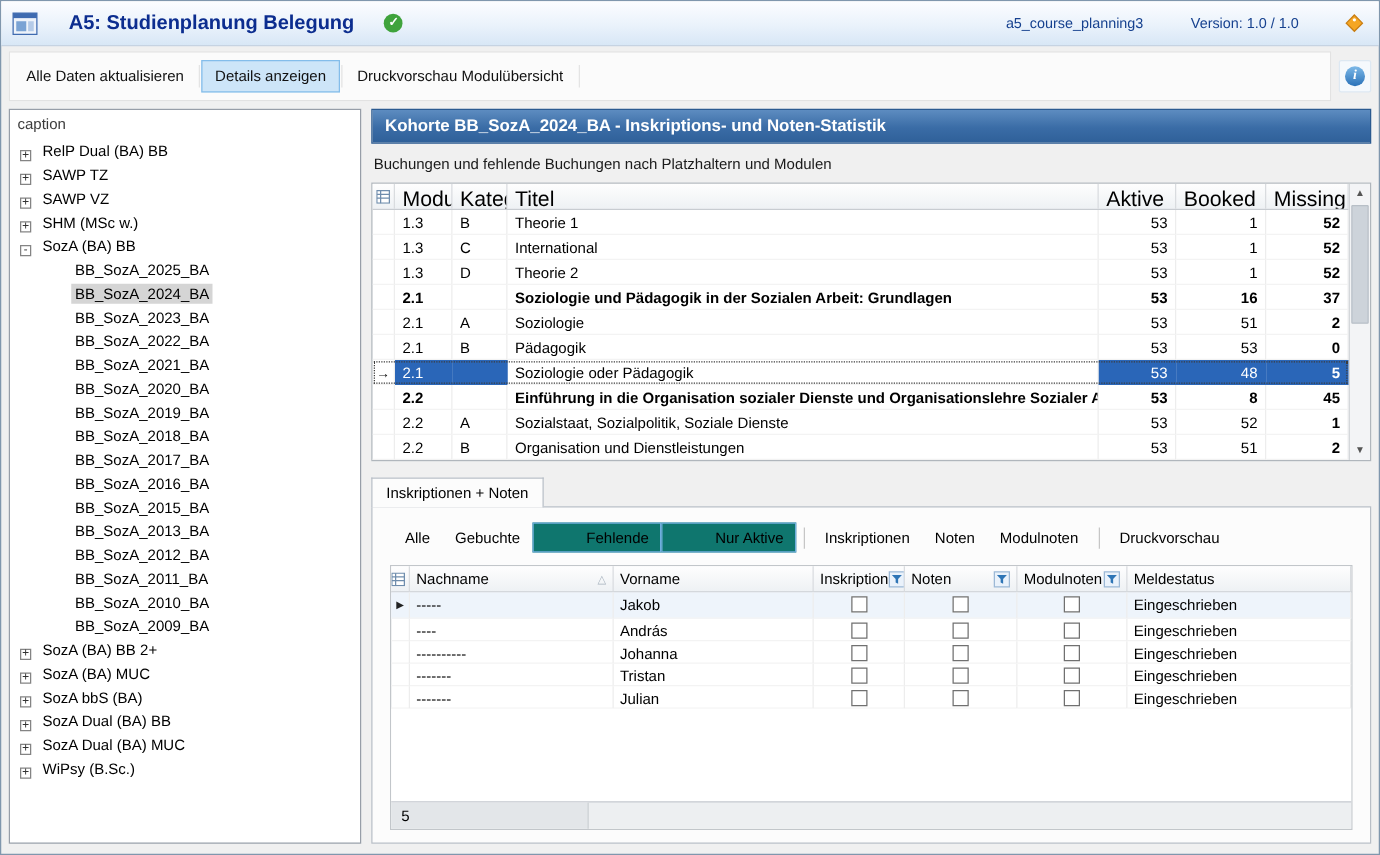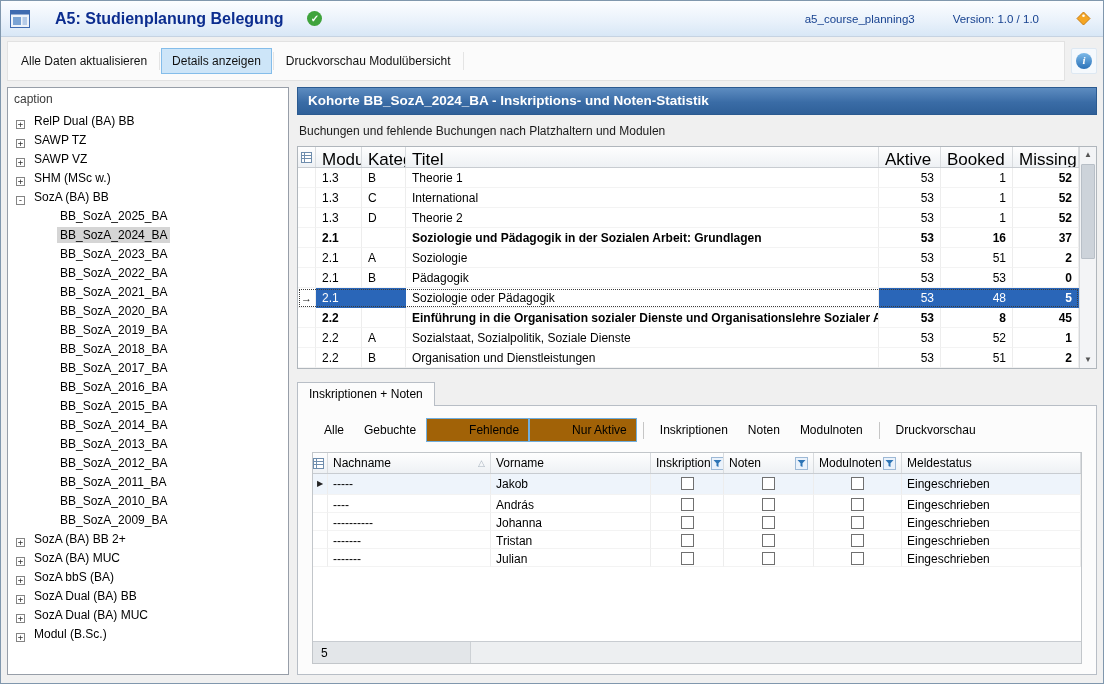--- a/index.html
+++ b/index.html
@@ -96,21 +96,21 @@
   
   .tab-area { flex:1; display:flex; flex-direction:column; margin-top:13px; min-height:0; }
   .tab { align-self:flex-start; background:#fcfcfc; border:1px solid #b8bec6; border-bottom:none;
     padding:4px 11px 5px; font-size:12px; position:relative; z-index:2; margin-bottom:-1px; }
   .tab-content { flex:1; border:1px solid #b8bec6; background:#fcfcfc;
     padding:12px 14px 10px; display:flex; flex-direction:column; min-height:0; }
 
   
   .filter-bar { display:flex; align-items:center; font-size:12px; margin:0 0 10px 2px; }
   .fb-btn { padding:4px 9px; border:1px solid transparent; color:#000; cursor:default; white-space:nowrap; }
-  .fb-btn.checked { background:#a16207; border-color:#70aede;padding-left:42px; }
+  .fb-btn.checked { background:#0f766e; border-color:#70aede;padding-left:42px; }
   .fb-sep { width:1px; height:17px; background:#c6c6c6; margin:0 6px; }
 
   
   .student-grid { flex:1; display:flex; flex-direction:column; border:1px solid #c2c6ca;
     background:#fff; min-height:0; }
   .sg-header { display:flex; flex:0 0 21px; background:linear-gradient(#fefefe,#eef1f4);
     border-bottom:1px solid #c8ccd1; font-size:12px; }
   .sg-header .sg-cell { display:flex; align-items:center; border-right:1px solid #d9dcdf;
     padding:0 5px; overflow:hidden; white-space:nowrap; }
   .sg-row { display:flex; flex:0 0 20px; font-size:12px; }
@@ -226,23 +226,20 @@
           <div class="tree-item lv1">
             <span class="tree-label">BB_SozA_2017_BA</span>
           </div>
           <div class="tree-item lv1">
             <span class="tree-label">BB_SozA_2016_BA</span>
           </div>
           <div class="tree-item lv1">
             <span class="tree-label">BB_SozA_2015_BA</span>
           </div>
           <div class="tree-item lv1">
-            <span class="tree-label">BB_SozA_2014_BA</span>
-          </div>
-          <div class="tree-item lv1">
             <span class="tree-label">BB_SozA_2013_BA</span>
           </div>
           <div class="tree-item lv1">
             <span class="tree-label">BB_SozA_2012_BA</span>
           </div>
           <div class="tree-item lv1">
             <span class="tree-label">BB_SozA_2011_BA</span>
           </div>
           <div class="tree-item lv1">
             <span class="tree-label">BB_SozA_2010_BA</span>
@@ -265,21 +262,21 @@
           <div class="tree-item lv0">
             <div class="glyph plus"></div>
             <span class="tree-label">SozA Dual (BA) BB</span>
           </div>
           <div class="tree-item lv0">
             <div class="glyph plus"></div>
             <span class="tree-label">SozA Dual (BA) MUC</span>
           </div>
           <div class="tree-item lv0">
             <div class="glyph plus"></div>
-            <span class="tree-label">Modul (B.Sc.)</span>
+            <span class="tree-label">WiPsy (B.Sc.)</span>
           </div>
         </div>
     </div>
 
     <div class="main-panel">
       <div class="main-header">Kohorte BB_SozA_2024_BA - Inskriptions- und Noten-Statistik</div>
       <div class="subtitle">Buchungen und fehlende Buchungen nach Platzhaltern und Modulen</div>
 
       <div class="module-grid">
         <div class="mg-inner">

